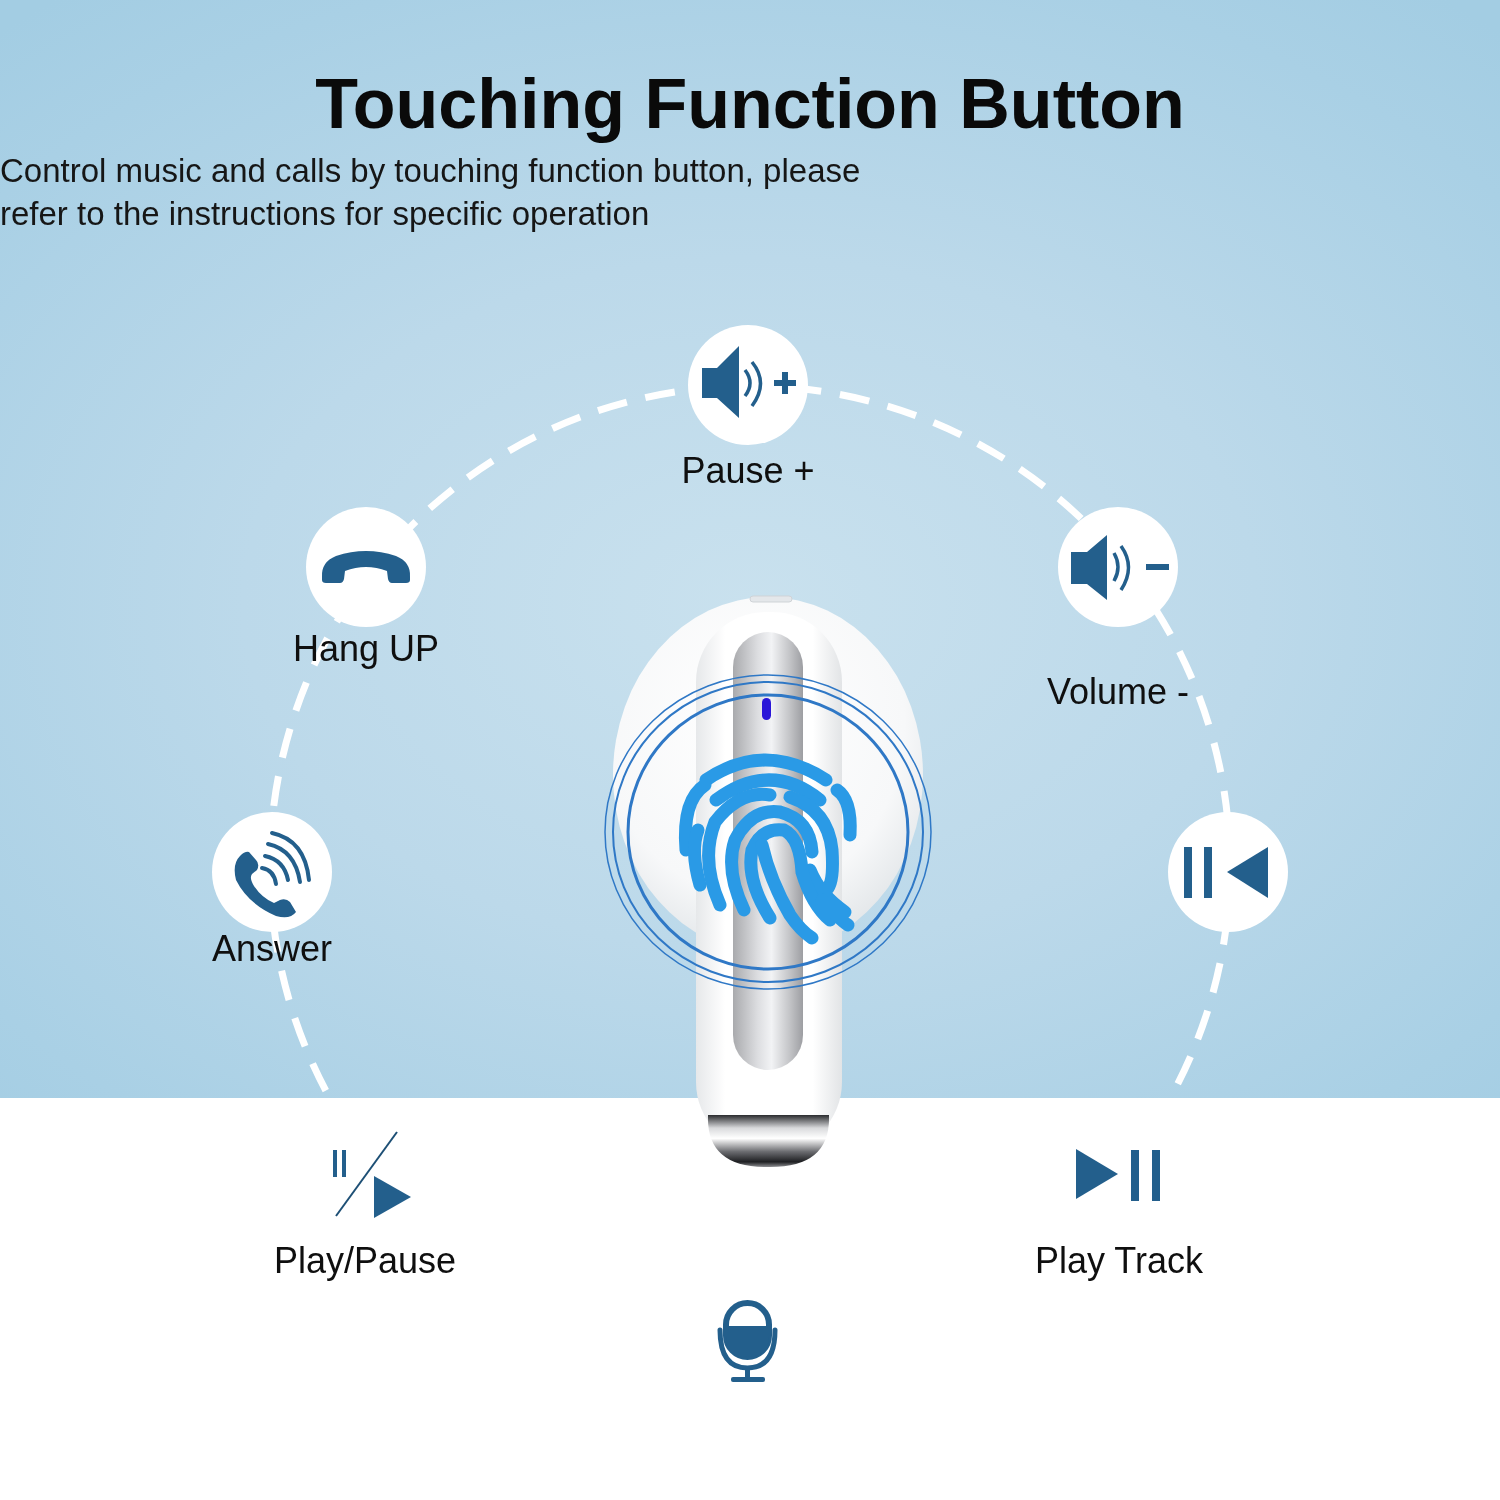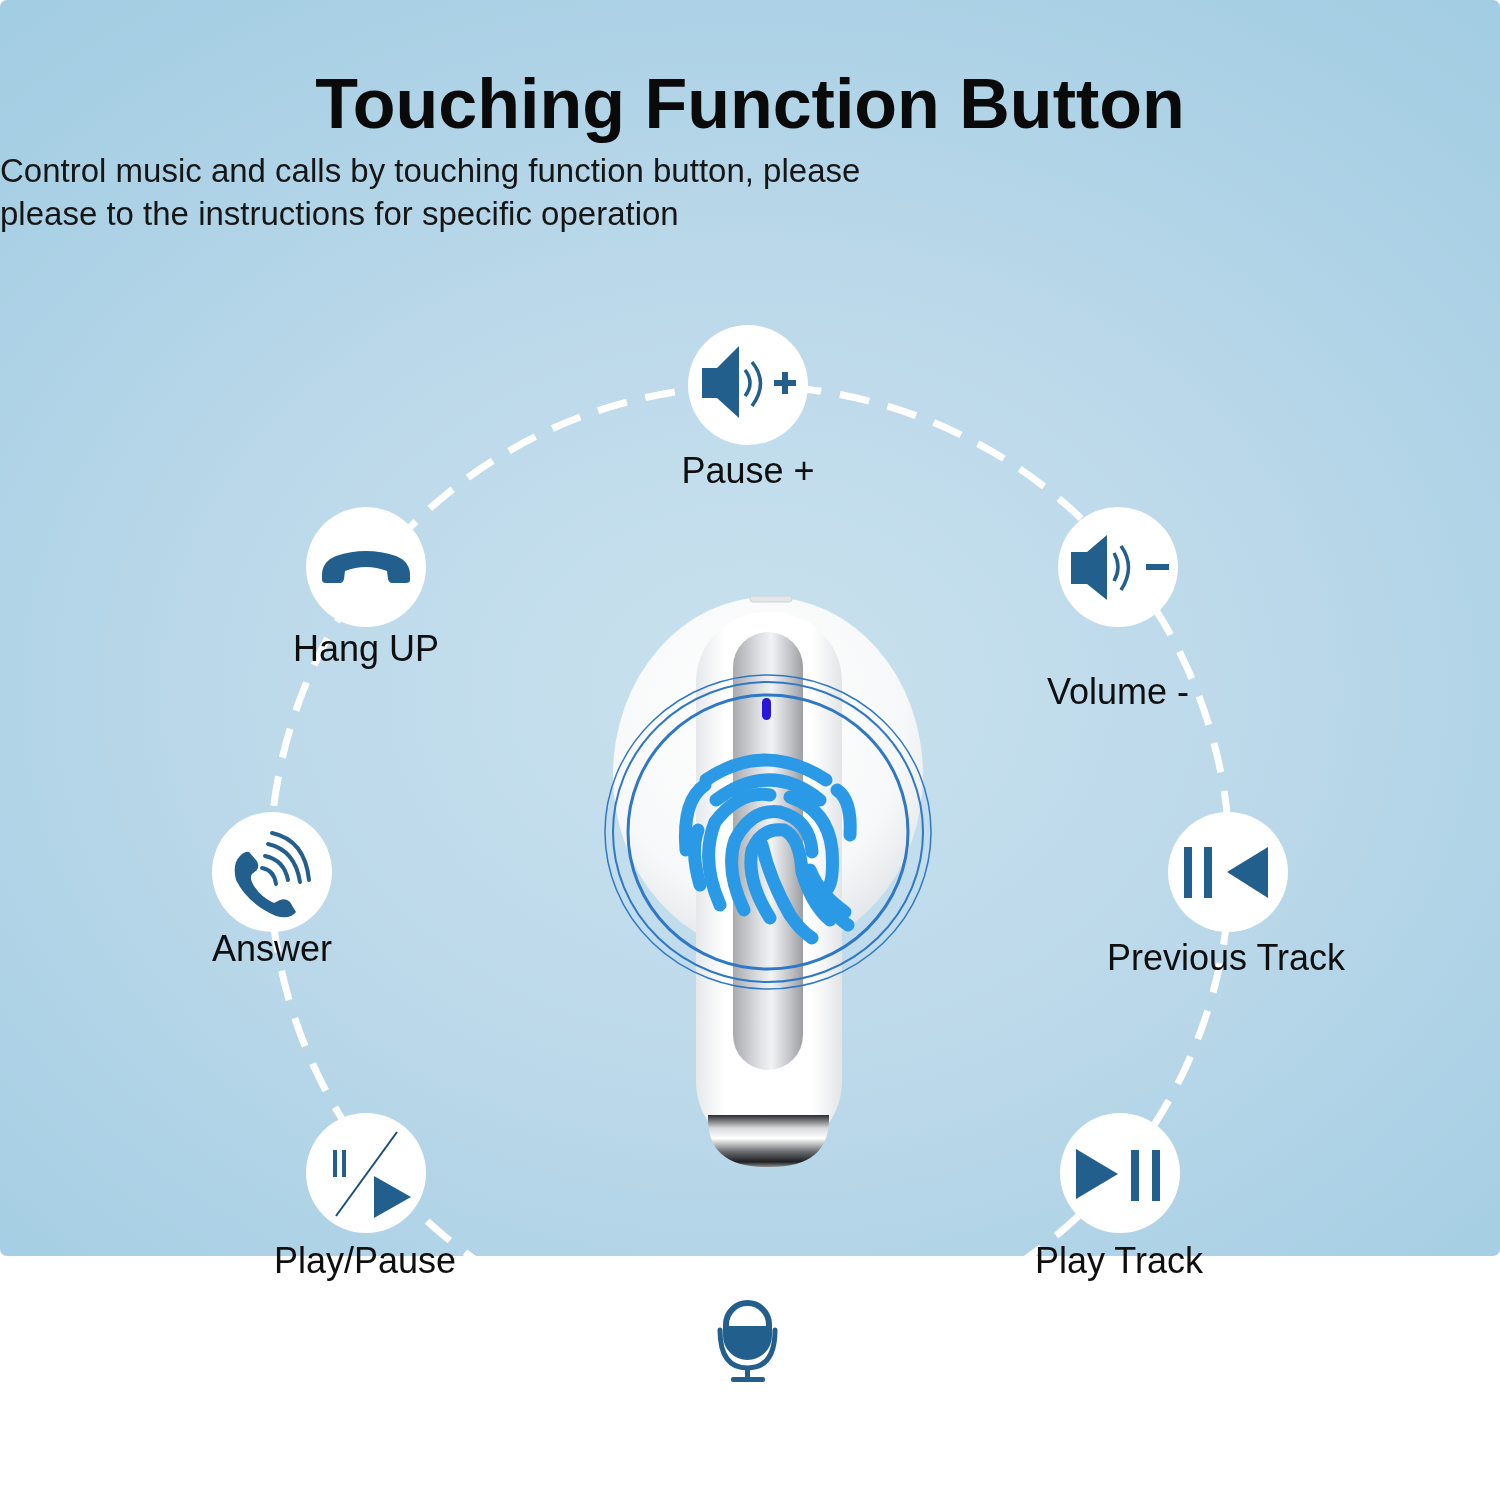--- a/index.html
+++ b/index.html
@@ -1,20 +1,20 @@
 <!DOCTYPE html>
 <html><head>
 <meta charset="utf-8">
 <style>
   html, body { margin: 0; padding: 0; }
   body { width: 1500px; height: 1500px; overflow: hidden; }
   .stage {
-    position: relative; width: 1500px; height: 1256px;
+    position: relative; width: 1500px; height: 1098px;
     background: radial-gradient(ellipse 75% 70% at 50% 55%, #c9e1ee 0%, #bcd9ea 45%, #a9d0e5 85%, #a3cde3 100%);
-    font-family: "Liberation Sans", sans-serif; color: #111; border-radius: 7px;
+    font-family: "Liberation Sans", sans-serif; color: #111;
   }
   .title {
     position: absolute; left: 0; right: 0; top: 64px; text-align: center;
     font-size: 70px; font-weight: bold; letter-spacing: 0px; color: #0a0a0a;
   }
   .subtitle {
     position: absolute; left: 0; right: 0; text-align: left;
     font-size: 33px; color: #161616;
   }
   .sub1 { top: 152px; }
@@ -26,21 +26,21 @@
   }
   .icon-node { cursor: pointer; }
 </style>
 </head>
 <body>
 
 <div class="stage">
 
   <div class="title">Touching Function Button</div>
   <div class="subtitle sub1">Control music and calls by touching function button, please</div>
-  <div class="subtitle sub2">please to the instructions for specific operation</div>
+  <div class="subtitle sub2">refer to the instructions for specific operation</div>
 
   <svg class="layer" width="1500" height="1500" viewBox="0 0 1500 1500">
     <defs>
       <linearGradient id="stemGrey" x1="0" x2="1" y1="0" y2="0">
         <stop offset="0" stop-color="#a9aaad"></stop>
         <stop offset="0.35" stop-color="#dcdde0"></stop>
         <stop offset="0.55" stop-color="#f2f3f5"></stop>
         <stop offset="0.8" stop-color="#c5c6c9"></stop>
         <stop offset="1" stop-color="#9d9ea2"></stop>
       </linearGradient>
@@ -171,19 +171,18 @@
     <g class="icon-node">
       <circle cx="366" cy="567" r="60" fill="#ffffff"></circle>
       <g>
         <path d="M 322 577 Q 321 562 336 556 Q 366 546 396 556 Q 411 562 410 577 L 410 580 Q 410 583 406 583 L 392 583 Q 389 583 388 579 L 387 571 Q 366 563 345 571 L 344 579 Q 343 583 340 583 L 326 583 Q 322 583 322 580 Z" fill="#235f8c"></path>
       </g>
     </g>
   </svg>
 
   <div class="label" style="left:748px; top:450px;">Pause +</div>
   <div class="label" style="left:1118px; top:634px;margin-top:37px;">Volume -</div>
-  <div class="label" style="left:1226px; top:937px;">Previous Track</div>
   <div class="label" style="left:1119px; top:1240px;">Play Track</div>
   <div class="label" style="left:365px; top:1240px;text-align:center;">Play/Pause</div>
   <div class="label" style="left:272px; top:928px;">Answer</div>
   <div class="label" style="left:366px; top:628px;">Hang UP</div>
 
 </div>
 
 </body></html>

